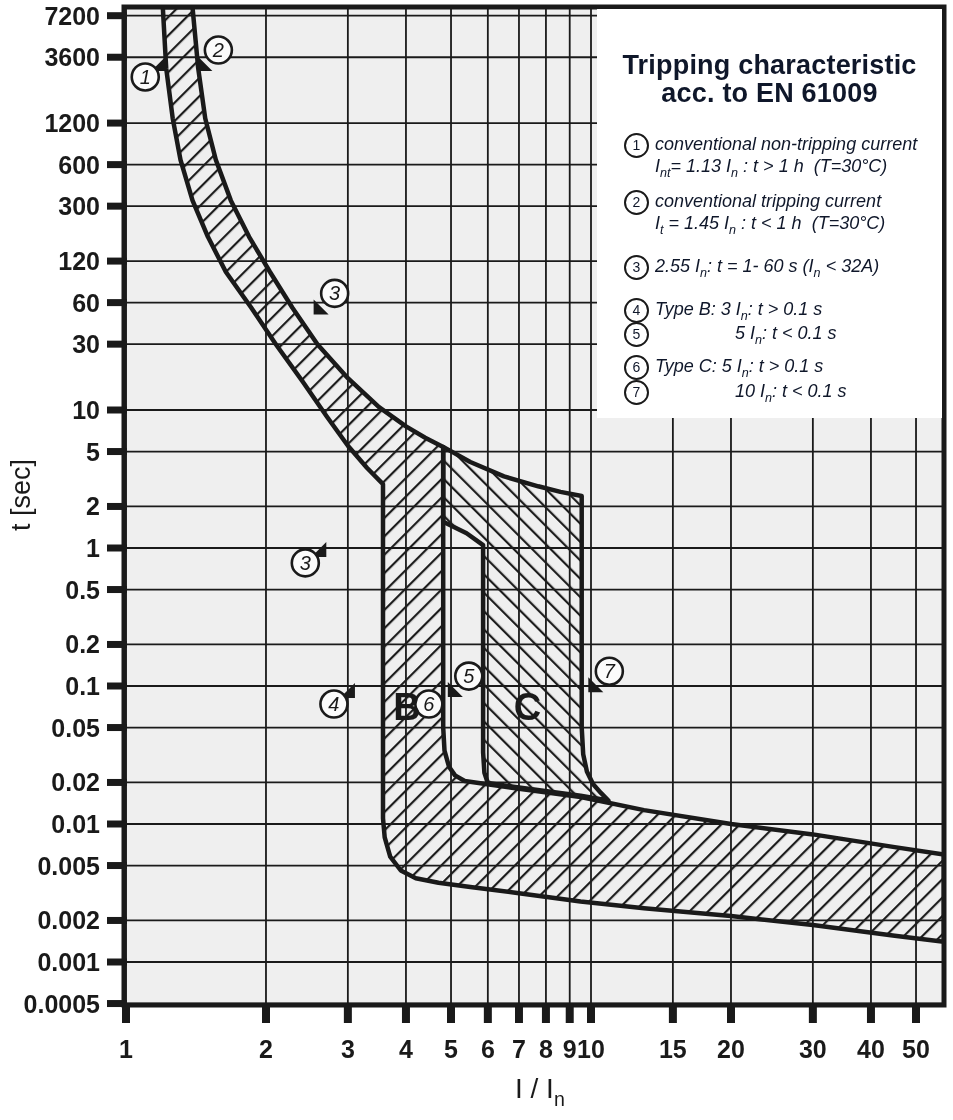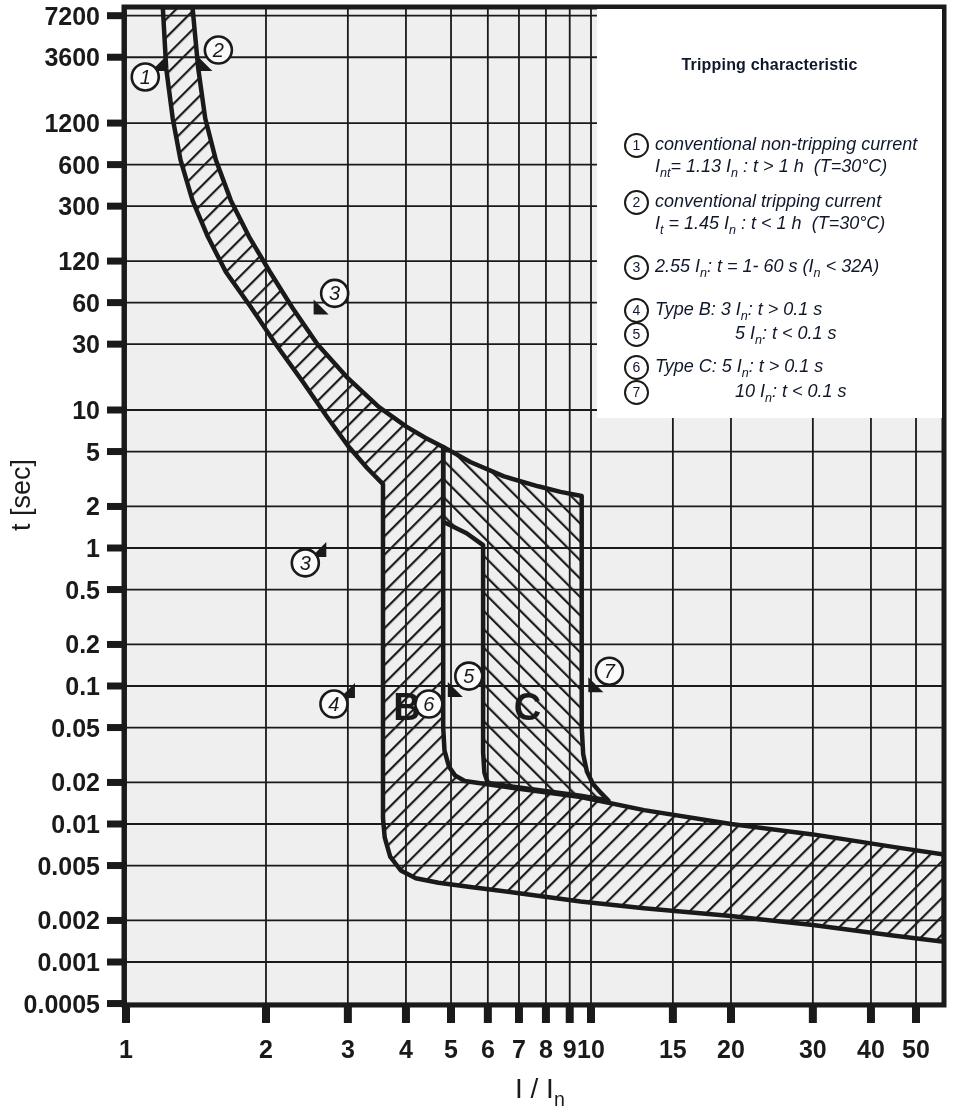--- a/index.html
+++ b/index.html
@@ -2,21 +2,21 @@
 <html><head>
 <meta charset="utf-8">
 <style>
   html,body{margin:0;padding:0;background:#ffffff;}
   #stage{position:relative;width:953px;height:1120px;background:#ffffff;overflow:hidden;
          font-family:"Liberation Sans", sans-serif;color:#0f172a;}
   #chart-svg{position:absolute;left:0;top:0;}
   
   #legend{position:absolute;left:597px;top:9px;width:345px;height:409px;background:#ffffff;}
   #legend .title{position:absolute;left:0;top:42px;width:100%;text-align:center;
-                 font-size:16px;font-weight:600;line-height:28px;letter-spacing:.2px;}
+                 font-size:27px;font-weight:600;line-height:28px;letter-spacing:.2px;}
   .legend-item{position:absolute;left:0;width:100%;font-size:18px;font-weight:500;line-height:22px;}
   .legend-item .circ{position:absolute;left:27px;top:0px;width:21px;height:21px;border:2px solid #1a1a1a;
                      border-radius:50%;text-align:center;font-size:14px;line-height:21px;font-weight:500;}
   .legend-item .txt{position:absolute;left:58px;top:0px;width:285px;white-space:nowrap;font-style:italic;}
   .legend-item.indent .txt{left:138px;}
   sub{font-size:0.7em;}
 </style>
 </head>
 <body>
 
@@ -201,20 +201,21 @@
       </g>
     <g id="g-axislabels">
         <text x="30" y="495" text-anchor="middle" fill="#1a1a1a" font-size="27" transform="rotate(-90 30 495)"><tspan dy="0">t [sec]</tspan></text>
         <text x="515" y="1098" text-anchor="start" fill="#1a1a1a" font-size="28"><tspan dy="0">I / I</tspan><tspan font-size="19.599999999999998" dy="8.4">n</tspan></text>
       </g>
   </svg>
 
   <div id="legend">
     <div class="title">
       <div>Tripping characteristic</div>
+      <div>acc. to EN 61009</div>
     </div>
     <div id="legend-items">
         <div class="legend-item" style="top: 124px;">
           <span class="circ">1</span>
           <div class="txt">conventional non-tripping current<br>I<sub>nt</sub>= 1.13 I<sub>n</sub> : t &gt; 1 h&nbsp;&nbsp;(T=30°C)</div>
         </div>
         <div class="legend-item" style="top: 181px;">
           <span class="circ">2</span>
           <div class="txt">conventional tripping current<br>I<sub>t</sub> = 1.45 I<sub>n</sub> : t &lt; 1 h&nbsp;&nbsp;(T=30°C)</div>
         </div>

